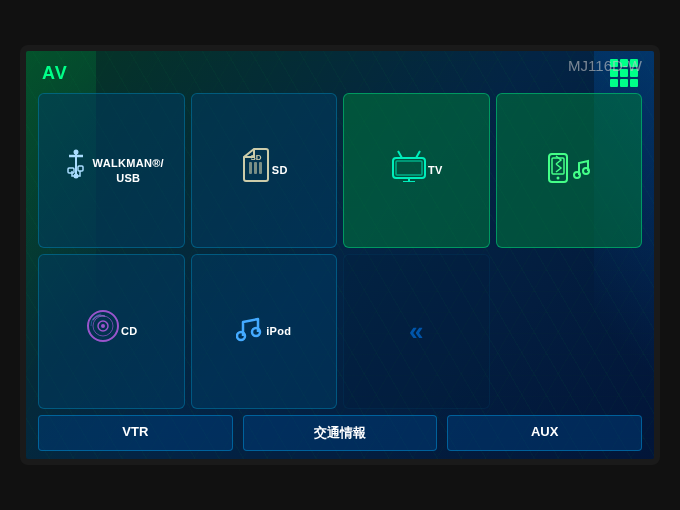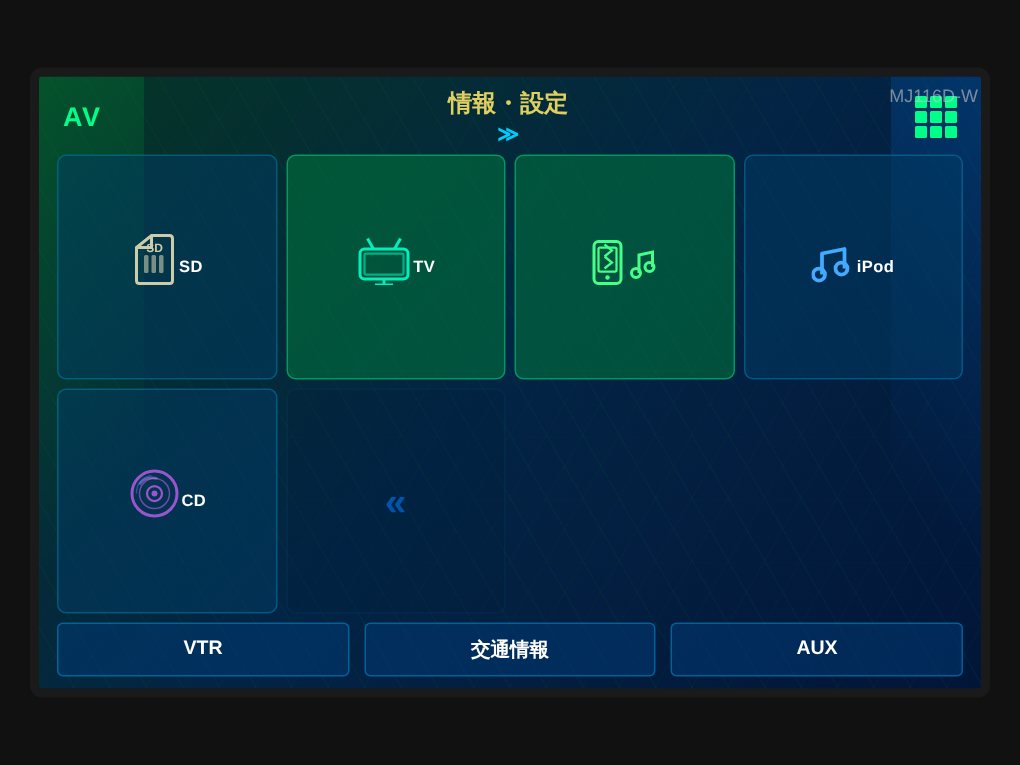--- a/index.html
+++ b/index.html
@@ -183,23 +183,23 @@
       font-weight: bold;
       text-align: center;
       padding: 8px 4px;
       cursor: pointer;
     }
 
     
     .model-number {
       position: absolute;
       top: 6px;
-      right: 2px;
+      right: 12px;
       color: rgba(200, 200, 200, 0.6);
-      font-size: 12px;
+      font-size: 15px;
       z-index: 2;
     }
 
     
     .icon-usb { color: #aaddff; }
     .icon-sd { color: #ddddcc; }
     .icon-radio { color: #00eebb; }
     .icon-tv { color: #00eebb; }
     .icon-cd { color: #8844cc; }
     .icon-ipod { color: #44aaff; }
@@ -211,39 +211,50 @@
   <div class="bg-pattern"></div>
   <div class="bg-triangles-left"></div>
   <div class="bg-triangles-right"></div>
 
   <div class="model-number">MJ116D-W</div>
 
   <div class="screen-content">
 
     <div class="header">
       <span class="av-label">AV</span>
-      <div class="header-title">
-        <span>情報・設定</span>
-        <span class="arrow-down">≫</span>
-      </div>
       <div class="grid-icon">
         <div class="grid-dot"></div>
         <div class="grid-dot"></div>
         <div class="grid-dot"></div>
         <div class="grid-dot"></div>
         <div class="grid-dot"></div>
         <div class="grid-dot"></div>
         <div class="grid-dot"></div>
         <div class="grid-dot"></div>
         <div class="grid-dot"></div>
       </div>
     </div>
 
     <div class="main-grid">
 
+      <div class="grid-item">
+        <div class="item-icon icon-usb">
+          <svg width="34" height="34" viewBox="0 0 34 34" fill="none">
+            <path d="M17 4 L17 28" stroke="#aaddff" stroke-width="2"></path>
+            <path d="M10 8 L24 8" stroke="#aaddff" stroke-width="2.5"></path>
+            <rect x="9" y="20" width="6" height="5" rx="1" fill="none" stroke="#aaddff" stroke-width="1.5"></rect>
+            <rect x="19" y="18" width="5" height="5" rx="1" fill="none" stroke="#aaddff" stroke-width="1.5"></rect>
+            <path d="M13 23 L13 28 L17 28" stroke="#aaddff" stroke-width="1.5" fill="none"></path>
+            <path d="M21 23 L21 28 L17 28" stroke="#aaddff" stroke-width="1.5" fill="none"></path>
+            <circle cx="17" cy="28" r="2.5" fill="#aaddff"></circle>
+            <circle cx="17" cy="4" r="2.5" fill="#aaddff"></circle>
+          </svg>
+        </div>
+        <span class="item-label">WALKMAN®/<br>USB</span>
+      </div>
 
       <div class="grid-item">
         <div class="item-icon icon-sd">
           <svg width="32" height="36" viewBox="0 0 32 36" fill="none">
             <path d="M4 10 L4 32 Q4 34 6 34 L26 34 Q28 34 28 32 L28 4 Q28 2 26 2 L14 2 L4 10 Z" fill="none" stroke="#ccccaa" stroke-width="2"></path>
             <path d="M4 10 L14 10 L14 2" stroke="#ccccaa" stroke-width="2" fill="none"></path>
             <rect x="9" y="15" width="3" height="12" rx="1" fill="#ccccaa" opacity="0.6"></rect>
             <rect x="14" y="15" width="3" height="12" rx="1" fill="#ccccaa" opacity="0.6"></rect>
             <rect x="19" y="15" width="3" height="12" rx="1" fill="#ccccaa" opacity="0.6"></rect>
             <text x="16" y="13" text-anchor="middle" font-size="8" fill="#ccccaa" font-weight="bold">SD</text>
@@ -285,44 +296,44 @@
 
           <svg width="20" height="30" viewBox="0 0 20 30" fill="none">
             <path d="M8 22 L8 10 L17 8 L17 18" stroke="#44ff88" stroke-width="2" fill="none"></path>
             <circle cx="6" cy="22" r="3" fill="none" stroke="#44ff88" stroke-width="2"></circle>
             <circle cx="15" cy="18" r="3" fill="none" stroke="#44ff88" stroke-width="2"></circle>
           </svg>
         </div>
       </div>
 
       <div class="grid-item">
-        <div class="item-icon icon-ipod">
-          <svg width="30" height="32" viewBox="0 0 30 32" fill="none">
-
-            <path d="M7 26 L7 12 L22 9 L22 22" stroke="#44aaff" stroke-width="2.5" fill="none" stroke-linejoin="round"></path>
-            <circle cx="5" cy="26" r="4" fill="none" stroke="#44aaff" stroke-width="2.5"></circle>
-            <circle cx="20" cy="22" r="4" fill="none" stroke="#44aaff" stroke-width="2.5"></circle>
-          </svg>
-        </div>
-        <span class="item-label">iPod</span>
-      </div>
-
-      <div class="grid-item">
         <div class="item-icon icon-cd">
           <svg width="36" height="36" viewBox="0 0 36 36" fill="none">
             <circle cx="18" cy="18" r="15" fill="none" stroke="#9955cc" stroke-width="2"></circle>
             <circle cx="18" cy="18" r="10" fill="none" stroke="#9955cc" stroke-width="1" opacity="0.7"></circle>
             <circle cx="18" cy="18" r="5" fill="none" stroke="#9955cc" stroke-width="1.5"></circle>
             <circle cx="18" cy="18" r="2" fill="#9955cc"></circle>
 
             <path d="M8 12 Q12 6 20 8" stroke="#cc88ff" stroke-width="1.5" fill="none" opacity="0.5"></path>
             <path d="M6 18 Q6 8 16 6" stroke="#6688ff" stroke-width="1" fill="none" opacity="0.4"></path>
           </svg>
         </div>
         <span class="item-label">CD</span>
+      </div>
+
+      <div class="grid-item">
+        <div class="item-icon icon-ipod">
+          <svg width="30" height="32" viewBox="0 0 30 32" fill="none">
+
+            <path d="M7 26 L7 12 L22 9 L22 22" stroke="#44aaff" stroke-width="2.5" fill="none" stroke-linejoin="round"></path>
+            <circle cx="5" cy="26" r="4" fill="none" stroke="#44aaff" stroke-width="2.5"></circle>
+            <circle cx="20" cy="22" r="4" fill="none" stroke="#44aaff" stroke-width="2.5"></circle>
+          </svg>
+        </div>
+        <span class="item-label">iPod</span>
       </div>
 
       <div class="grid-item" style="background:rgba(0,30,60,0.2); border-color:rgba(0,80,120,0.2);">
         <span style="color:#0055aa; font-size:26px; font-weight:bold;">«</span>
       </div>
 
     </div>
 
     <div class="bottom-row">
       <div class="bottom-btn">VTR</div>

